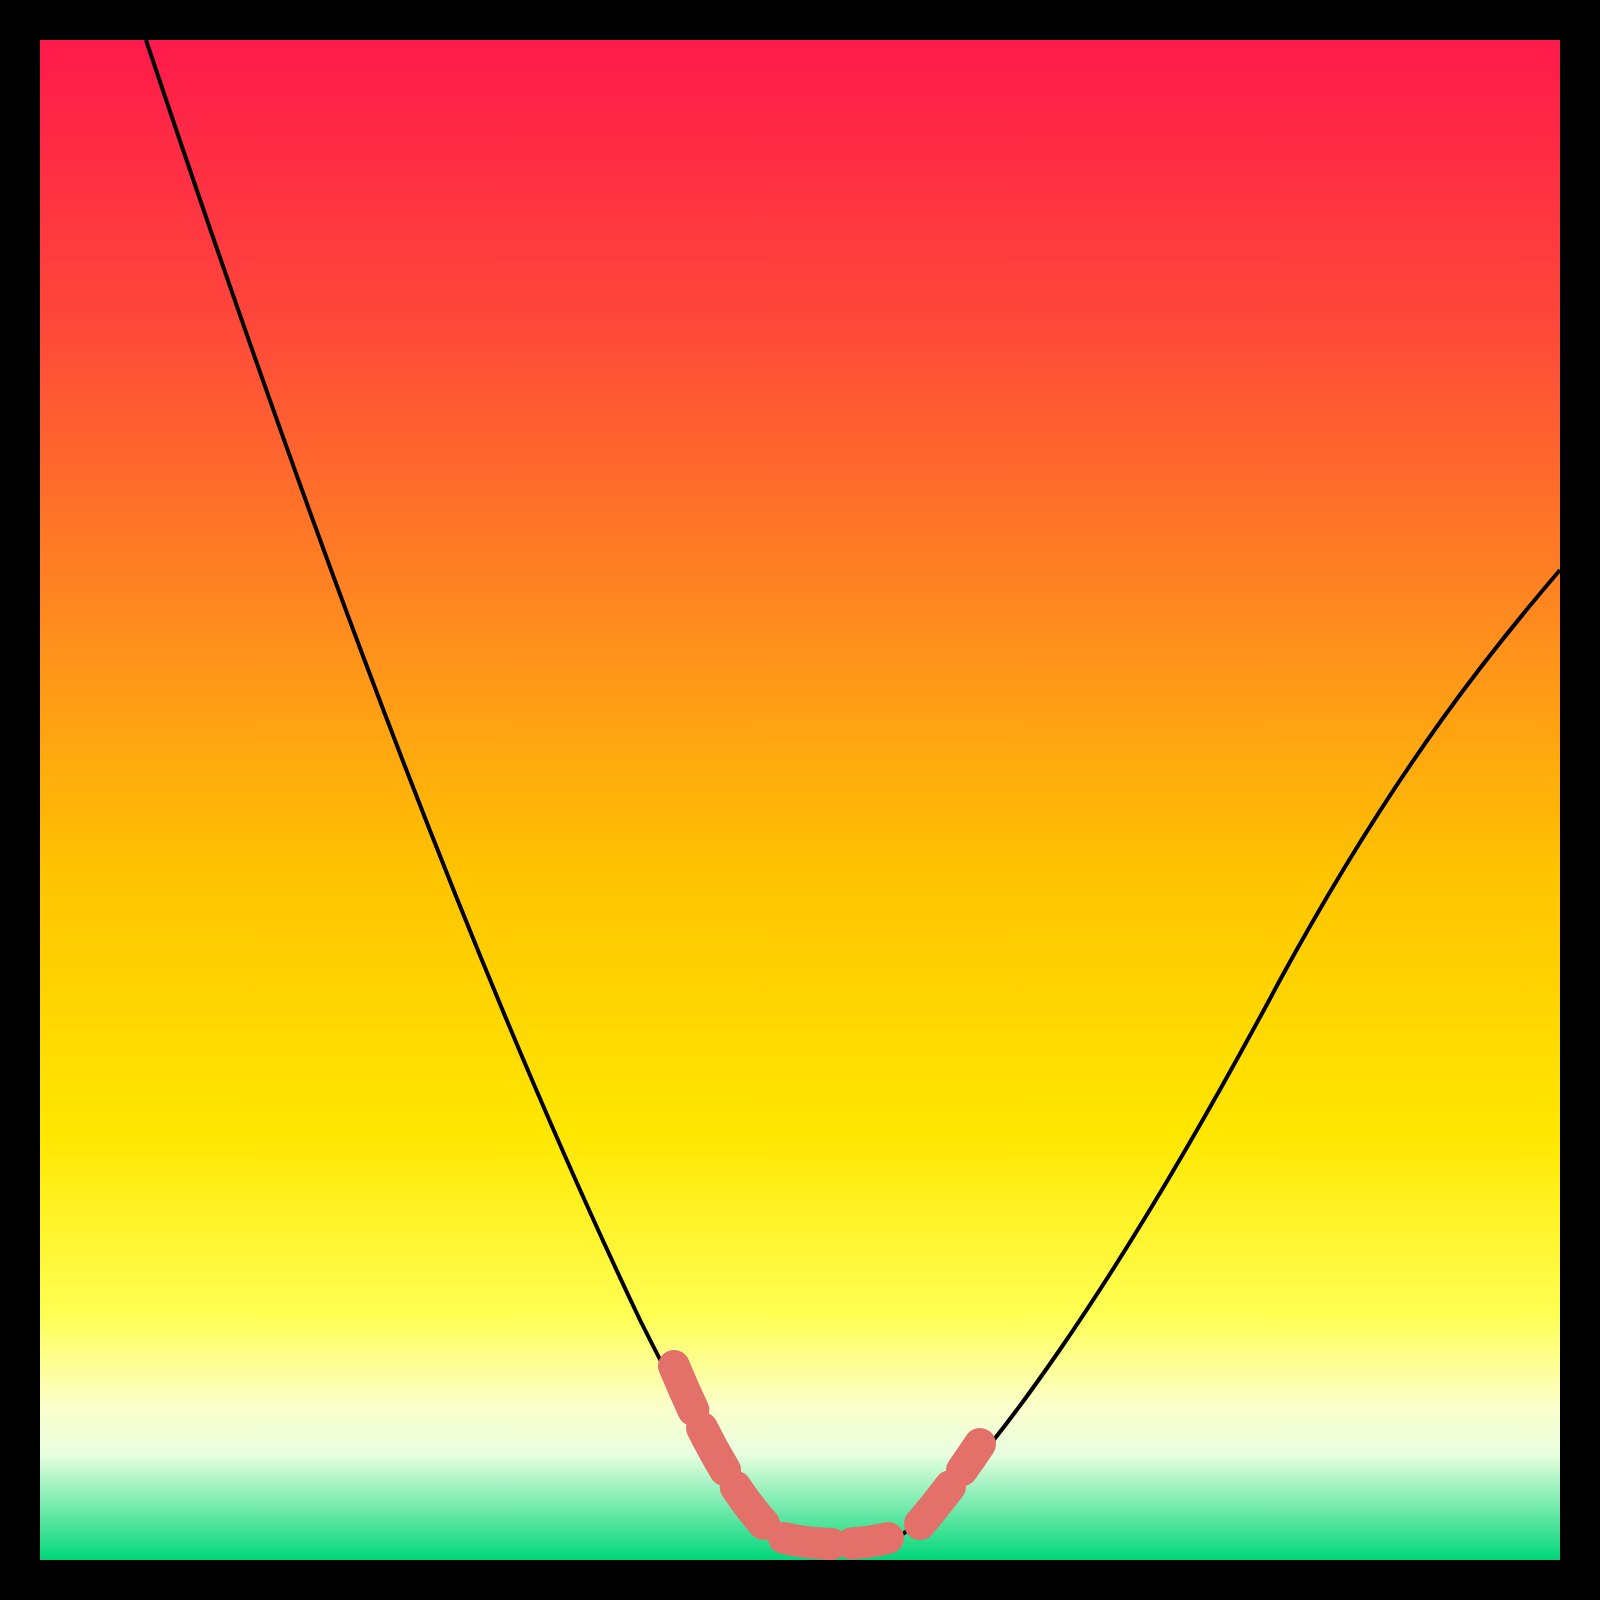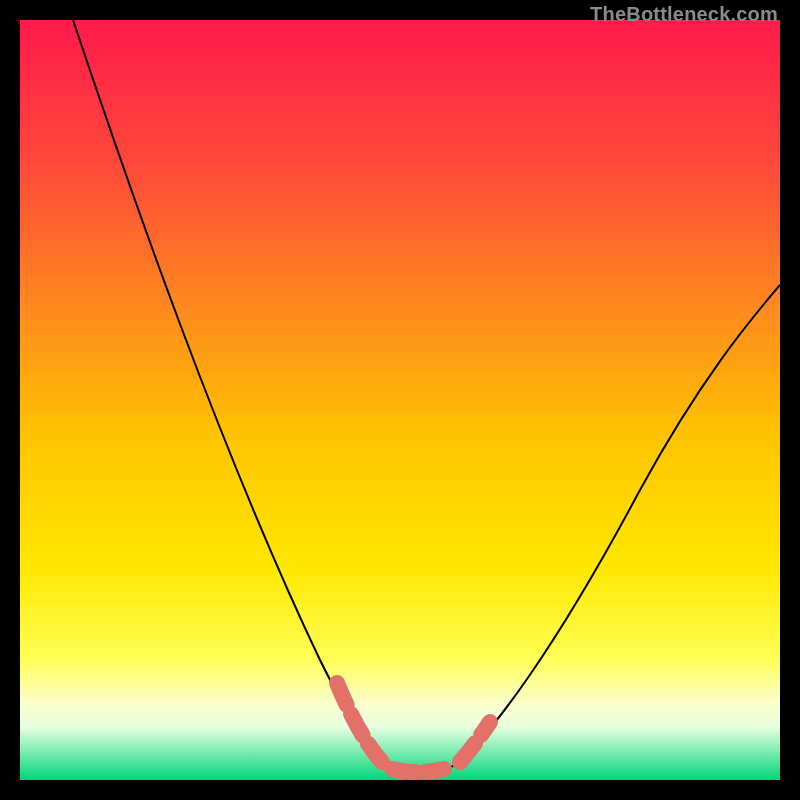--- a/index.html
+++ b/index.html
@@ -104,15 +104,14 @@
       <path class="pink" d="M 317 663
                C 329 692, 344 722, 362 742"></path>
       <path class="pink" d="M 372 749
                C 388 753, 408 753, 424 749"></path>
       <path class="pink" d="M 440 742
                C 452 728, 462 714, 470 702"></path>
     </svg>
 
   </div>
 
-  <div class="watermark">TheBottleneck.com</div>
 
 </div>
 
 </body></html>

